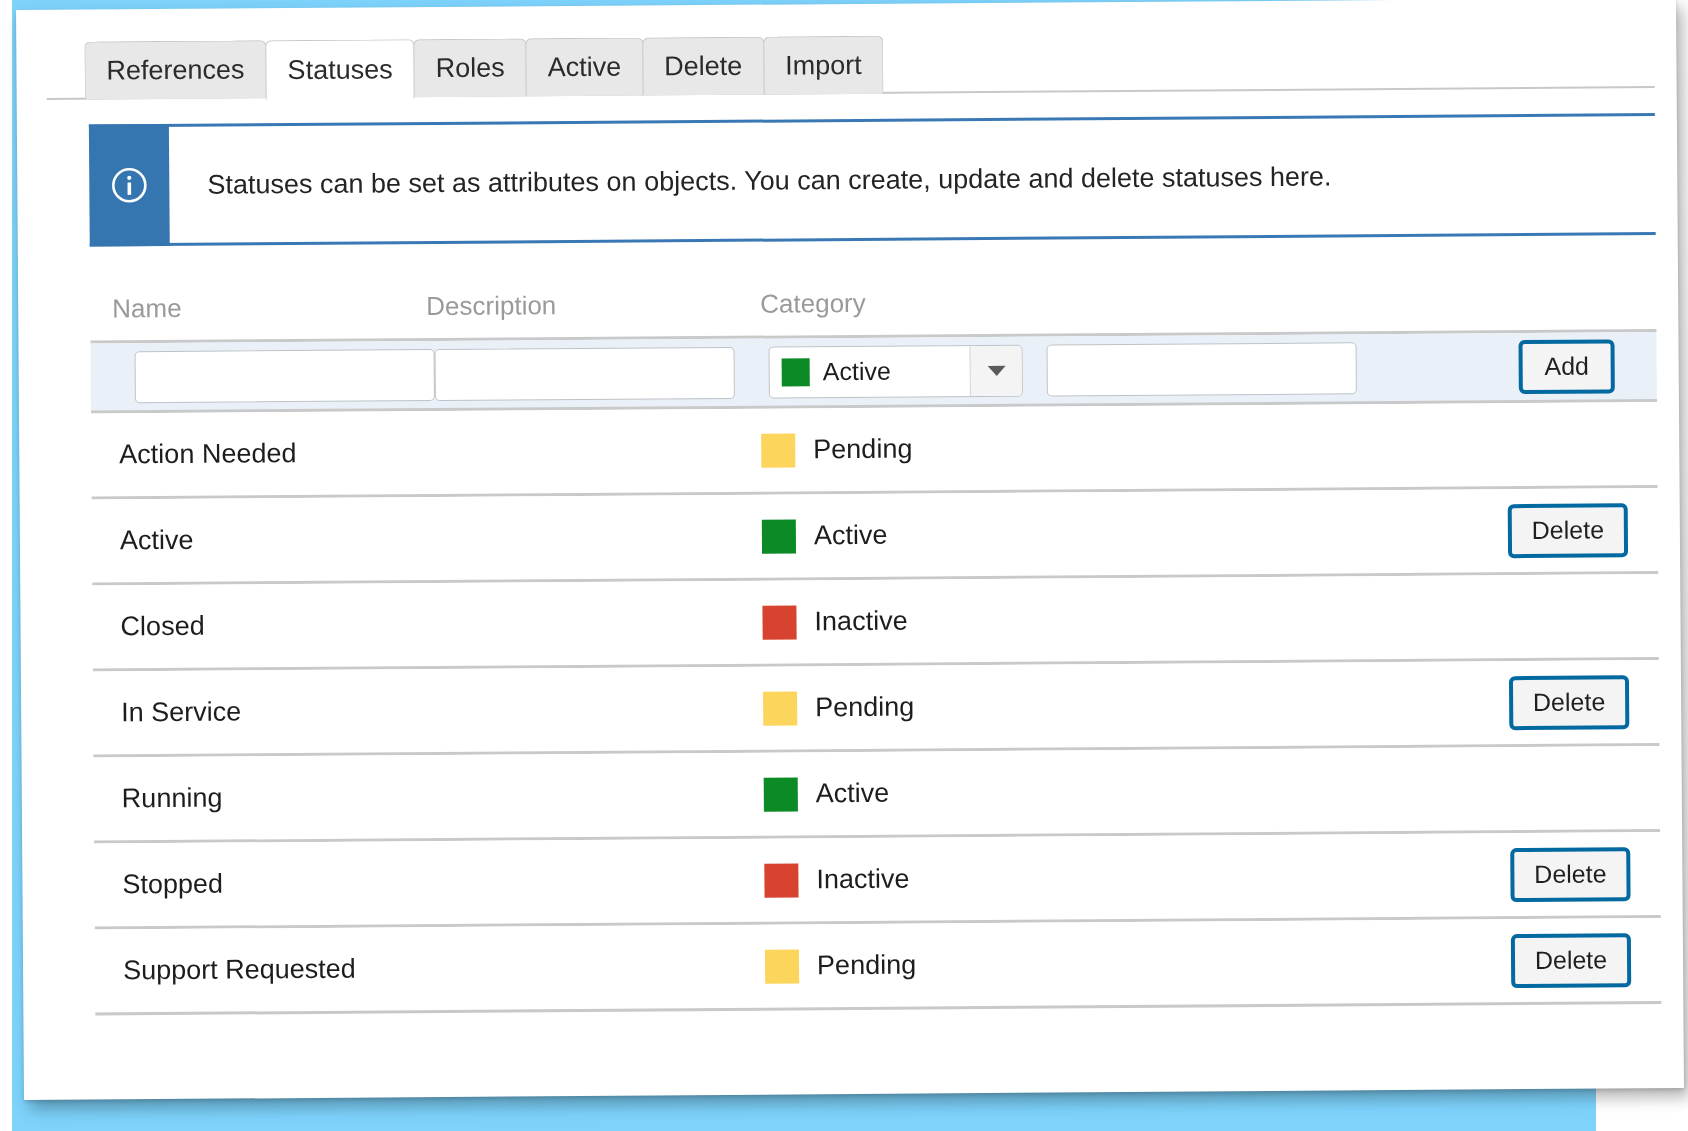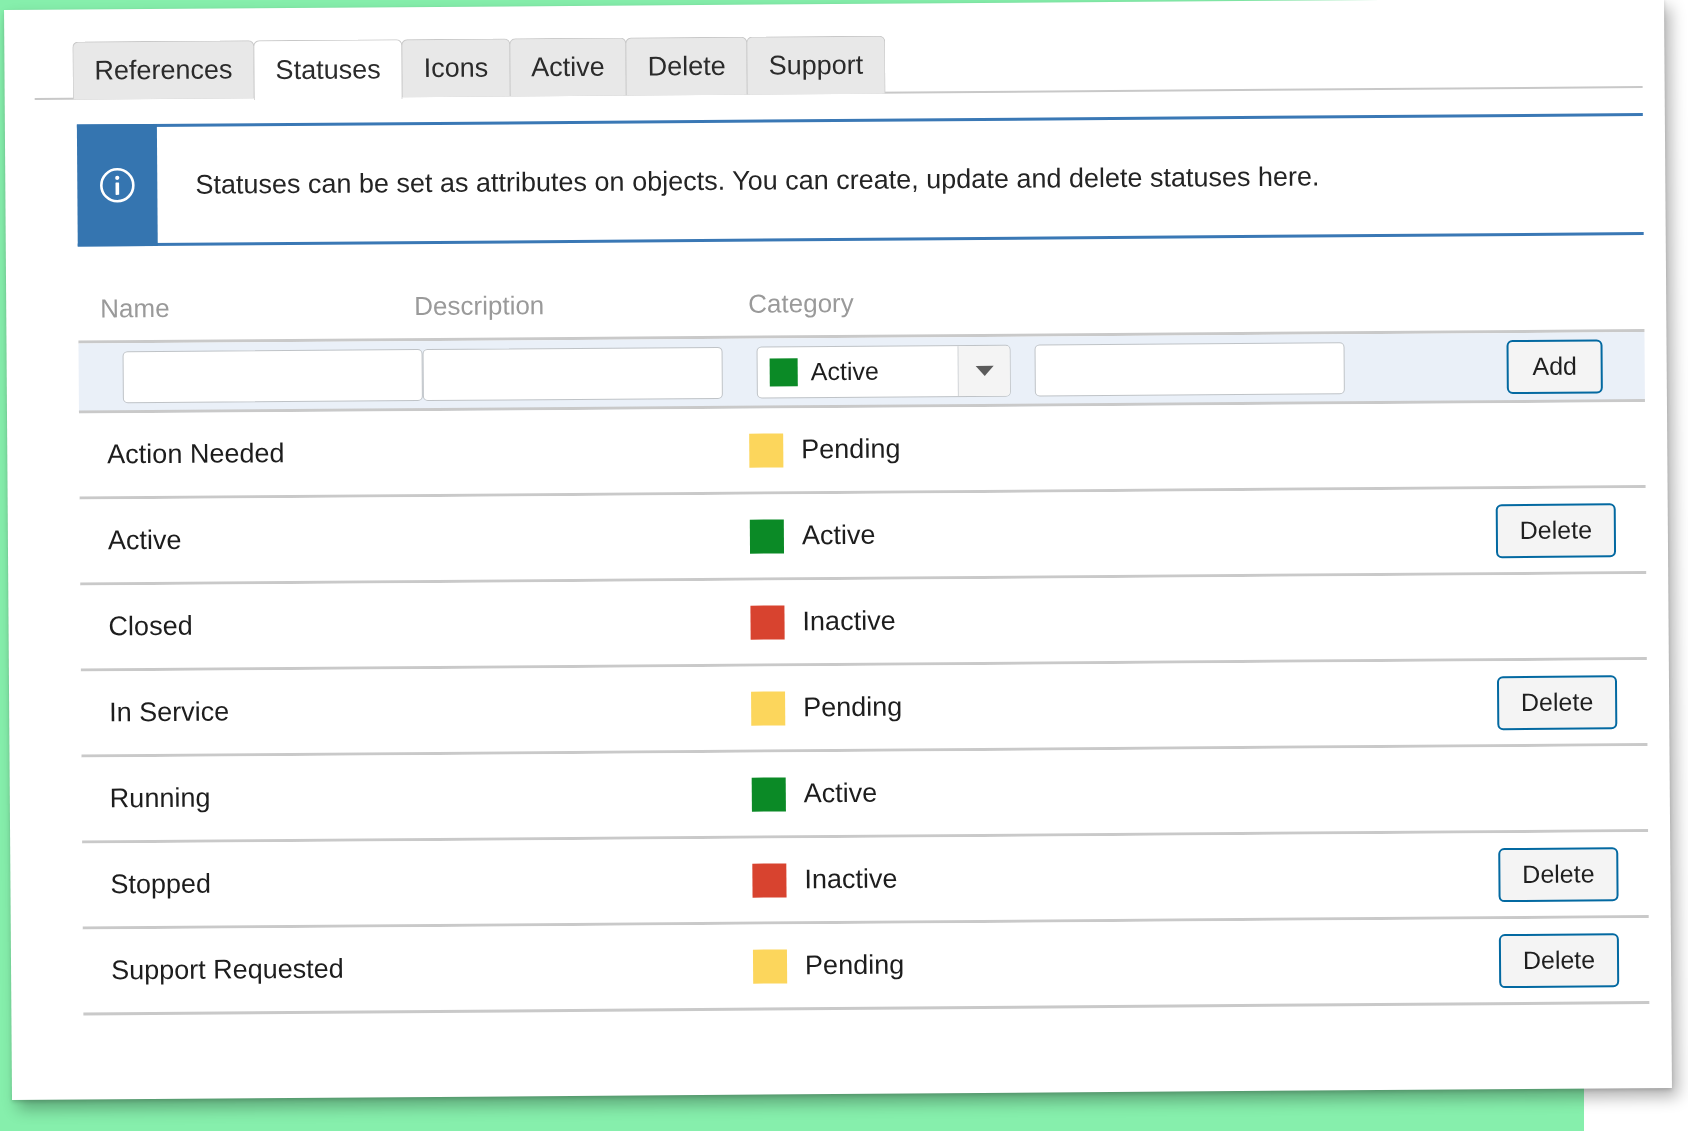--- a/index.html
+++ b/index.html
@@ -9,21 +9,22 @@
     background: #ffffff;
     font-family: "Liberation Sans", sans-serif;
     overflow: hidden;
   }
 
   
   #stage {
     position: relative;
     width: 1584px;
     height: 1131px;
-    background: #86efac;
+    background: #7dd3fc;
+    margin-left: 12px;
   }
 
   #card-rotator {
     position: absolute;
     left: 8px;
     top: 4px;
     width: 1660px;
     height: 1090px;
     transform: rotate(-0.42deg);
     transform-origin: 50% 50%;
@@ -199,21 +200,21 @@
   }
 
   .btn {
     height: 54px;
     min-width: 96px;
     padding: 0 18px;
     font-size: 25px;
     font-family: "Liberation Sans", sans-serif;
     color: #1f1f1f;
     background: #f4f4f4;
-    border: 2px solid #0369a1;
+    border: 4px solid #0369a1;
     border-radius: 6px;
     cursor: pointer;
   }
   .btn-add { margin-left: 12px; }
 
   .data-row {
     display: flex;
     align-items: center;
     height: 86px;
     border-bottom: 3px solid #c9c9c9;
@@ -257,24 +258,24 @@
 
 <div id="stage">
   <div id="card-rotator">
     <div id="card">
 
       <div class="tabbar">
         <div class="tabbar-line"></div>
         <div id="tabs-host" style="display:flex;align-items:flex-end;">
             <div class="tab">References</div>
             <div class="tab active">Statuses</div>
-            <div class="tab">Icons</div>
+            <div class="tab">Roles</div>
             <div class="tab">Active</div>
             <div class="tab">Delete</div>
-            <div class="tab">Support</div>
+            <div class="tab">Import</div>
           </div>
       </div>
 
       <div class="banner">
         <div class="banner-icon-block">
           <svg width="40" height="40" viewBox="0 0 40 40" aria-hidden="true">
             <circle cx="20" cy="20" r="16" fill="none" stroke="#ffffff" stroke-width="2.6"></circle>
             <circle cx="20" cy="12.6" r="2.1" fill="#ffffff"></circle>
             <rect x="18.2" y="17.2" width="3.6" height="12.4" rx="0.6" fill="#ffffff"></rect>
           </svg>

